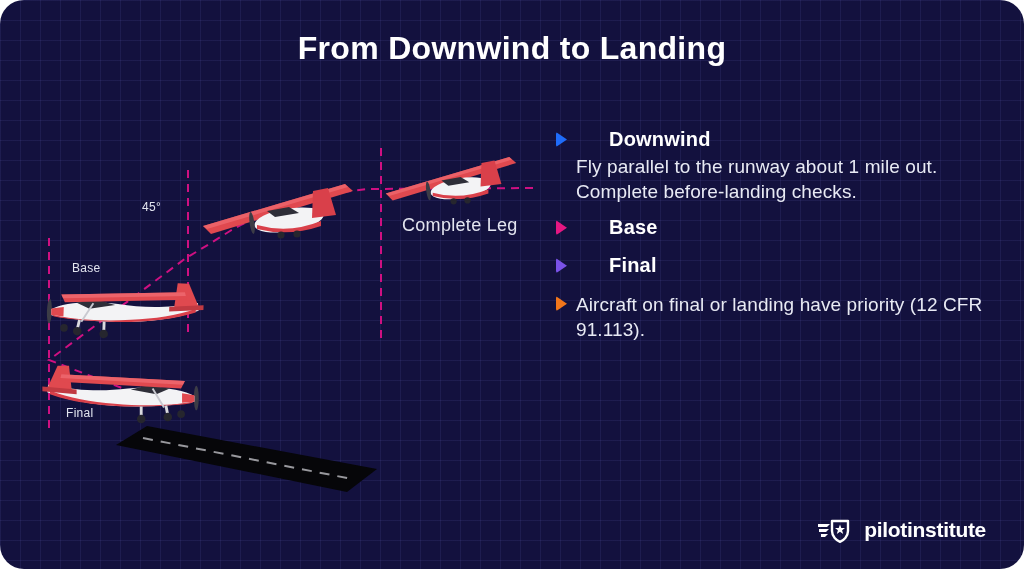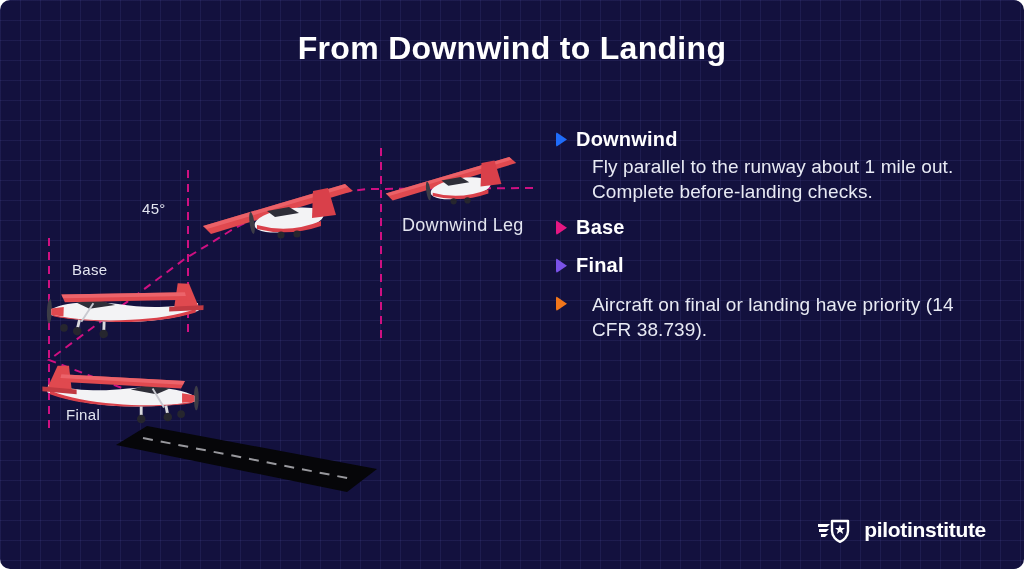--- a/index.html
+++ b/index.html
@@ -1,43 +1,43 @@
 <!DOCTYPE html>
 <html><head>
 <meta charset="utf-8">
 <style>
   html,body{margin:0;padding:0;background:#ffffff;}
   .stage{position:relative;width:1024px;height:569px;background:#ffffff;font-family:"Liberation Sans",sans-serif;}
   .card{
-    position:absolute;inset:0;border-radius:10px;overflow:hidden;
+    position:absolute;inset:0;border-radius:24px;overflow:hidden;
     background-color:#13113e;
     background-image:
       linear-gradient(to right, rgba(130,135,230,0.10) 1px, transparent 1px),
       linear-gradient(to bottom, rgba(130,135,230,0.10) 1px, transparent 1px);
     background-size:20px 20px;
   }
   .title{
     position:absolute;top:30px;left:0;width:100%;text-align:center;
     color:#ffffff;font-size:32px;font-weight:700;letter-spacing:0.3px;
   }
   .diagram-svg{position:absolute;left:0;top:0;width:1024px;height:569px;}
-  .diag-label{position:absolute;color:#e3e5f0;font-size:15px;letter-spacing:0.3px;}
+  .diag-label{position:absolute;color:#e3e5f0;font-size:12px;letter-spacing:0.3px;}
   .label-angle{left:142px;top:200px;}
   .label-base{left:72px;top:261px;}
   .label-final{left:66px;top:406px;}
   .label-downwind{left:402px;top:215px;font-size:18px;}
   .legend{position:absolute;left:556px;top:128px;width:438px;}
   .legend-item{display:flex;gap:9px;margin-bottom:12px;}
   .bullet{
     width:11px;height:15px;flex:0 0 11px;margin-top:4px;
     clip-path:polygon(0 0,100% 50%,0 100%);
     border-radius:2px;
   }
-  .legend-heading{color:#ffffff;font-size:20px;font-weight:700;margin-bottom:3px;letter-spacing:0.2px;}
-  .legend-body{color:#e8eaf4;font-size:19px;line-height:1.32;letter-spacing:0.1px;max-width:418px;margin-left:16px;}
+  .legend-heading{color:#ffffff;font-size:20px;font-weight:700;margin-bottom:3px;letter-spacing:0.2px;margin-left:33px;}
+  .legend-body{color:#e8eaf4;font-size:19px;line-height:1.32;letter-spacing:0.1px;max-width:418px;}
   .logo{position:absolute;right:38px;bottom:26px;display:flex;align-items:center;gap:13px;}
   .logo-text{color:#ffffff;font-size:21px;font-weight:700;letter-spacing:-0.3px;}
 </style>
 </head>
 <body>
 
 <div class="stage">
   <div class="card">
 
     <div class="title">From Downwind to Landing</div>
@@ -94,21 +94,21 @@
       <use href="#plane-banked" transform="translate(201,176)"></use>
 
       <use href="#plane-side" transform="translate(45,273) scale(0.95) rotate(2)"></use>
 
       <use href="#plane-side" transform="translate(202,360) scale(-0.95,0.95)"></use>
     </svg>
 
     <div class="diag-label label-angle">45°</div>
     <div class="diag-label label-base">Base</div>
     <div class="diag-label label-final">Final</div>
-    <div class="diag-label label-downwind">Downwind Leg</div>
+    <div class="diag-label label-downwind">Complete Leg</div>
 
     <div class="legend">
 
       <div class="legend-item">
         <div class="bullet" style="background-color: rgb(31, 108, 249);"></div>
         <div>
           <div class="legend-heading">Downwind</div>
           <div class="legend-body">Fly parallel to the runway about 1 mile out. Complete before-landing checks.</div>
         </div>
       </div>
@@ -123,21 +123,21 @@
       <div class="legend-item">
         <div class="bullet" style="background-color: rgb(122, 82, 232);"></div>
         <div>
           <div class="legend-heading">Final</div>
         </div>
       </div>
 
       <div class="legend-item">
         <div class="bullet" style="background-color: rgb(242, 118, 27);"></div>
         <div>
-          <div class="legend-body">Aircraft on final or landing have priority (14 CFR 38.739).</div>
+          <div class="legend-body">Aircraft on final or landing have priority (12 CFR 91.113).</div>
         </div>
       </div>
 
     </div>
 
     <div class="logo">
       <svg width="34" height="27" viewBox="0 0 34 27">
         <path d="M1,8 H13 L10,11 H1 Z" fill="#ffffff"></path>
         <path d="M2,13 H12 L9,16 H2 Z" fill="#ffffff"></path>
         <path d="M4,18 H11 L8,21 H4 Z" fill="#ffffff"></path>

